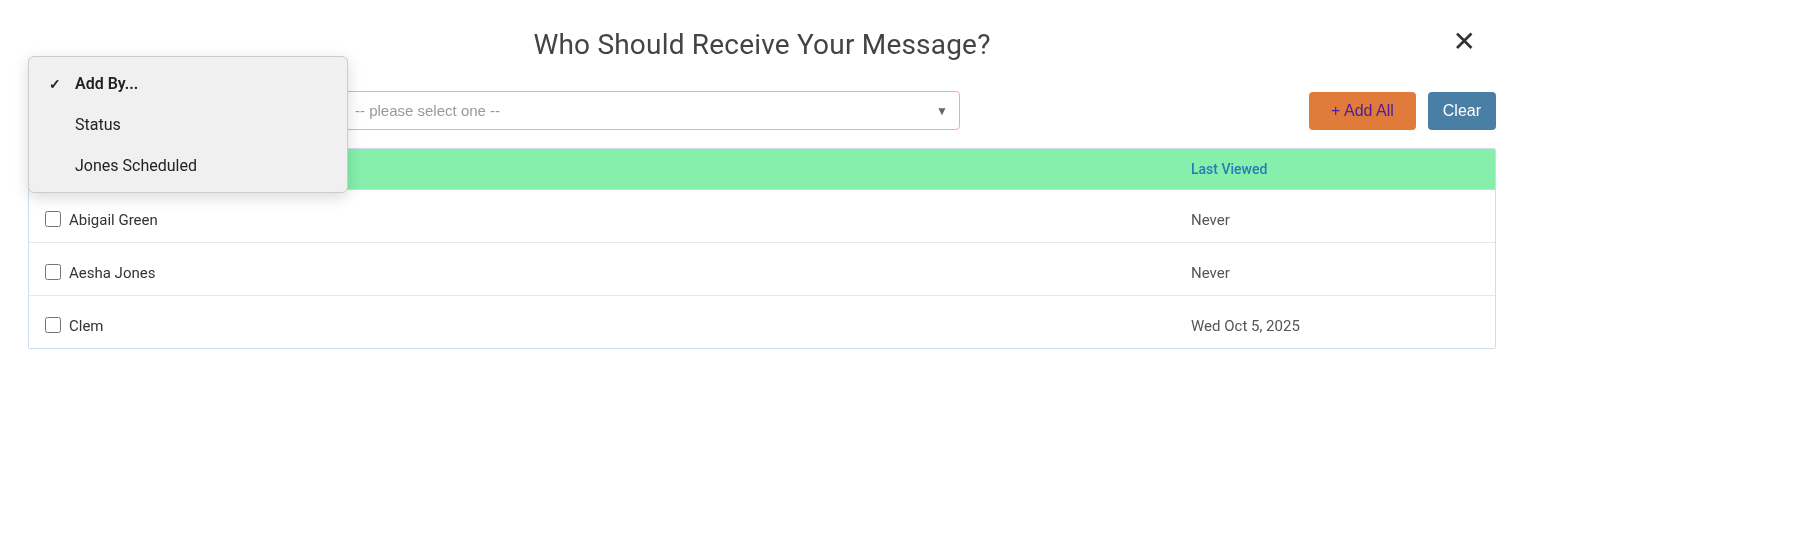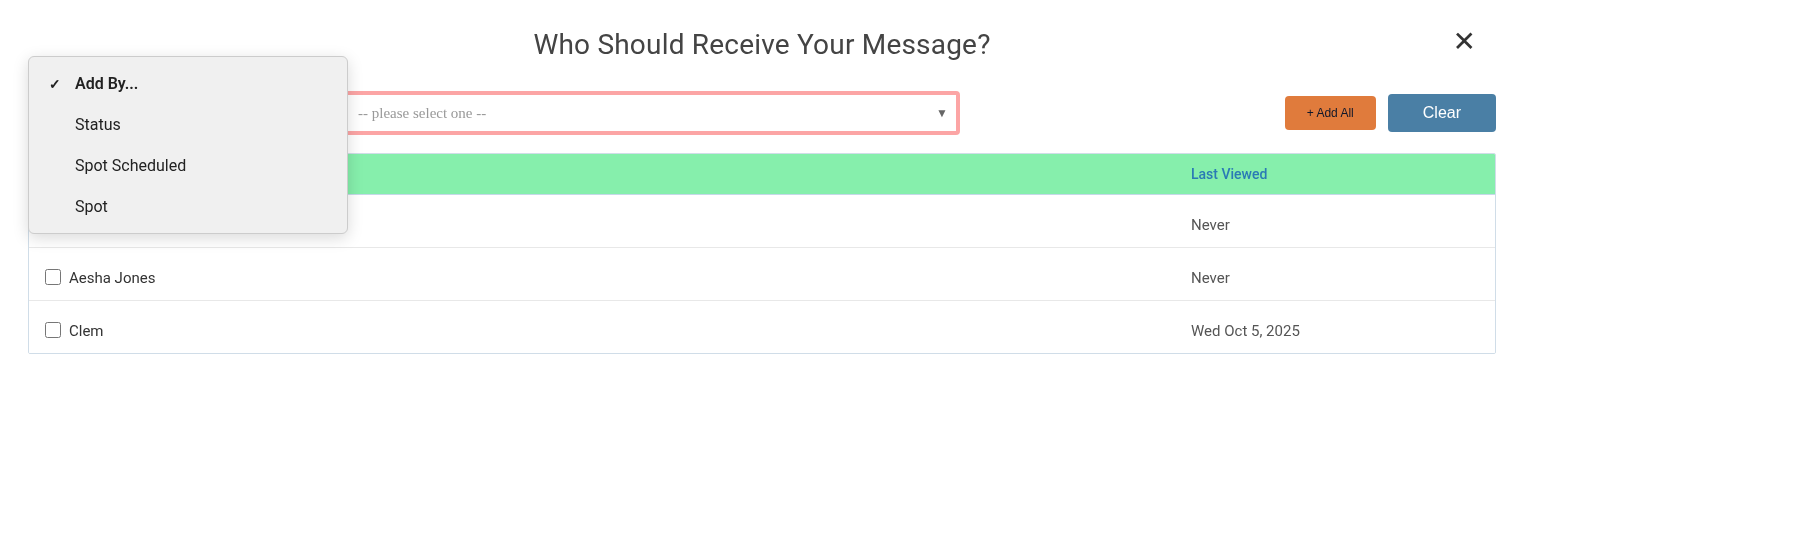--- a/index.html
+++ b/index.html
@@ -87,45 +87,44 @@
       flex: 1;
       max-width: 620px;
     }
 
     .second-dropdown-select {
       width: 100%;
       padding: 10px 36px 10px 14px;
       font-size: 15px;
       color: #999;
       background: #fff;
-      border: 4px solid #fca5a5;
+      border: 1px solid #fca5a5;
       border-radius: 4px;
       appearance: none;
       cursor: pointer;
-      font-family: Liberation Serif, serif;
     }
 
     .btn-add-all {
       background: #e07b3c;
-      color: #0f172a;
+      color: #4c1d95;
       border: none;
       border-radius: 4px;
       padding: 10px 22px;
-      font-size: 12px;
+      font-size: 16px;
       cursor: pointer;
       white-space: nowrap;
       margin-left: auto;
     }
 
     .btn-clear {
       background: #4a7fa5;
       color: #fff;
       border: none;
       border-radius: 4px;
-      padding: 10px 35px;
+      padding: 10px 15px;
       font-size: 16px;
       cursor: pointer;
       white-space: nowrap;
     }
 
     .table-area {
       margin: 8px 28px 0;
       border: 1px solid #d0dde8;
       border-radius: 2px;
       overflow: hidden;
@@ -292,21 +291,17 @@
     <div class="dropdown-menu-item selected">
       <span class="checkmark">✓</span>
       <span>Add By...</span>
     </div>
     <div class="dropdown-menu-item">
       <span class="checkmark"></span>
       <span>Status</span>
     </div>
     <div class="dropdown-menu-item">
       <span class="checkmark"></span>
-      <span>Spot Scheduled</span>
-    </div>
-    <div class="dropdown-menu-item">
-      <span class="checkmark"></span>
-      <span>Spot</span>
+      <span>Jones Scheduled</span>
     </div>
   </div>
 
 </div>
 
 </body></html>

